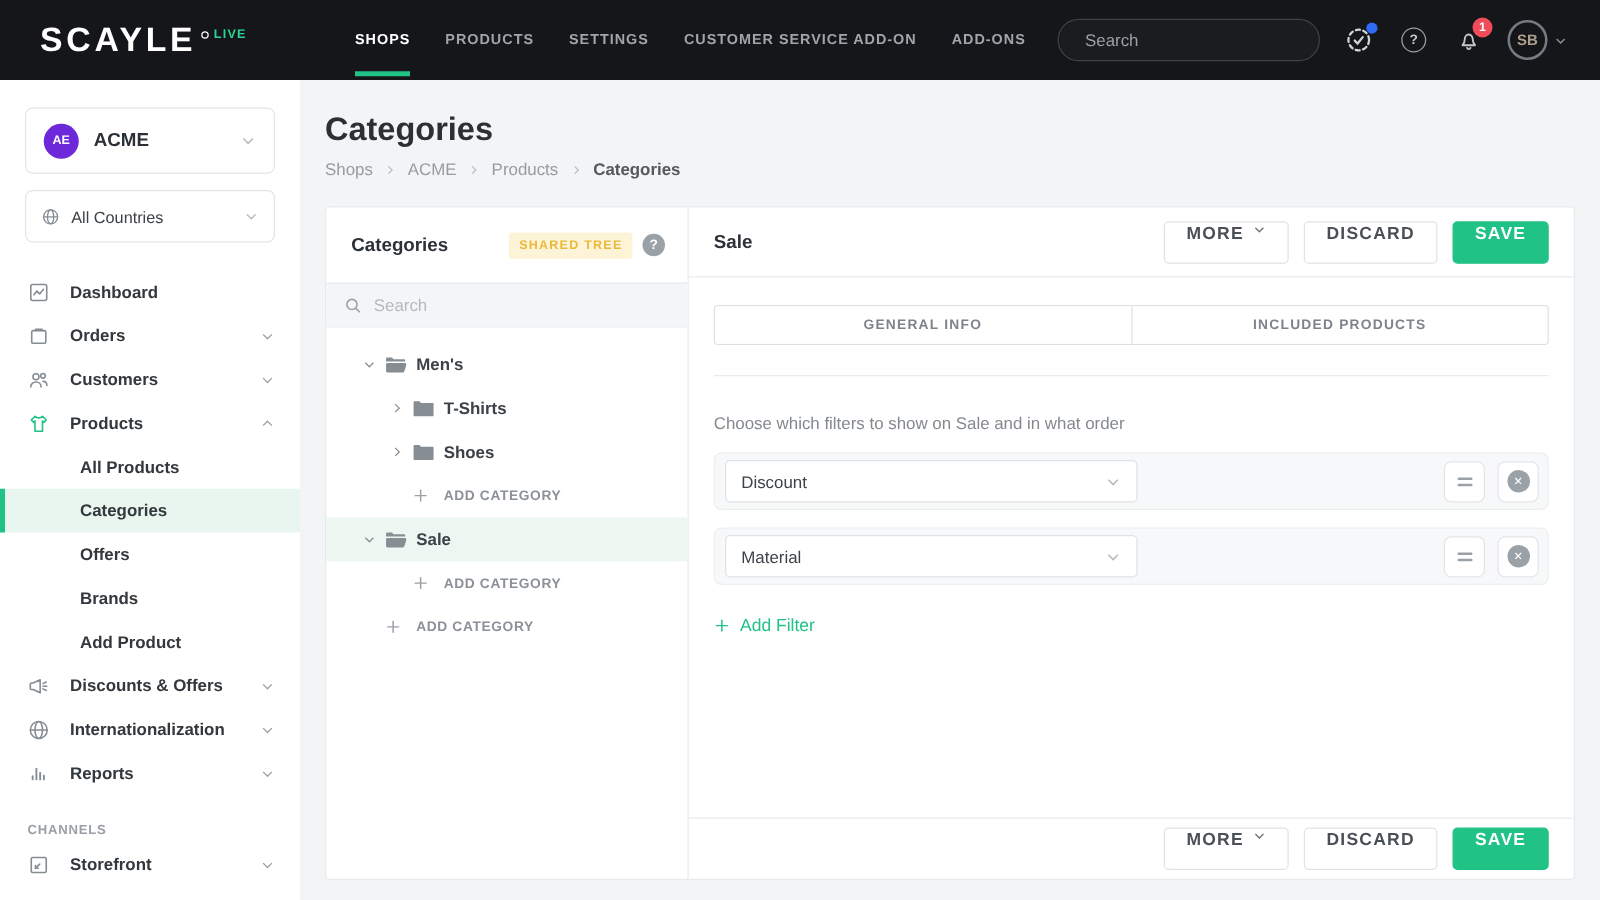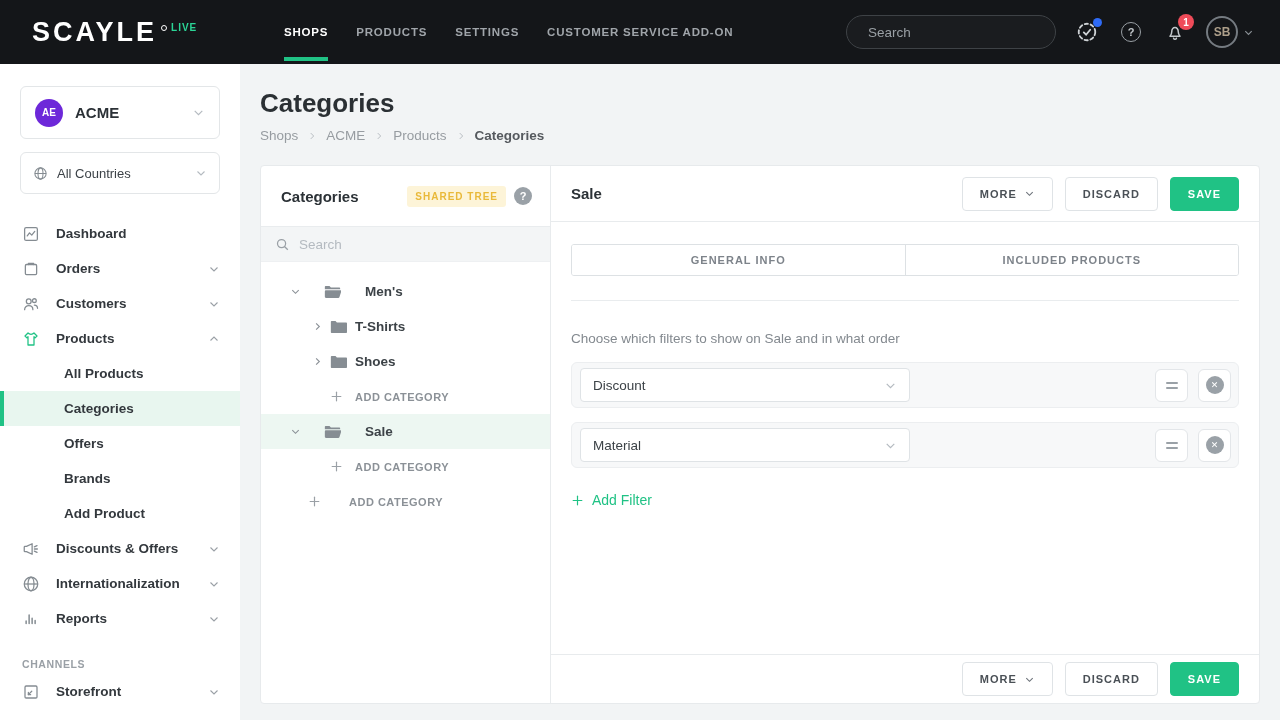--- a/index.html
+++ b/index.html
@@ -65,34 +65,34 @@
   .shared-badge { margin-left:auto; background:#fdf4d8; color:#e9b93a; font-size:10px; font-weight:bold; letter-spacing:1px; padding:5px 8px; border-radius:3px; }
   .help-circle-card { width:18px; height:18px; margin-left:8px; border-radius:50%; background:#9aa1a7; color:#fff; font-size:11px; font-weight:bold; display:flex; align-items:center; justify-content:center; cursor:pointer; }
   .tree-search { height:36px; background:#f3f5f6; border-top:1px solid #e9ecee; border-bottom:1px solid #eef0f2; display:flex; align-items:center; padding:0 14px; gap:9px; }
   .tree-search input { flex:1; background:transparent; border:none; outline:none; font-size:13.5px; color:#3c4247; font-family:inherit; }
   .tree-search input::placeholder { color:#b4bac0; }
   .tree { padding-top:12px; }
   .tree-row { height:35px; display:flex; align-items:center; cursor:pointer; }
   .tree-row .t-chevron { width:16px; display:flex; justify-content:center; }
   .tree-row .t-folder { margin-left:5px; display:flex; }
   .tree-row .t-label { margin-left:8px; font-size:13.5px; font-weight:bold; color:#3c4247; }
-  .lvl0 { padding-left:26px;gap:16px; }
+  .lvl0 { padding-left:26px; }
   .lvl1 { padding-left:48px; }
   .tree-row.selected { background:#edf7f2; }
   .add-cat { height:35px; display:flex; align-items:center; cursor:pointer; }
   .add-cat.lvl0 { padding-left:47px; }
   .add-cat.lvl1 { padding-left:69px; }
   .add-cat .ac-label { margin-left:12px; font-size:11px; font-weight:bold; letter-spacing:.5px; color:#8b9197; }
 
   
   .detail-panel { flex:1; display:flex; flex-direction:column; }
   .detail-header { height:56px; border-bottom:1px solid #e8ebed; display:flex; align-items:center; padding:0 20px; flex-shrink:0; }
   .detail-title { font-size:15px; font-weight:bold; color:#2b3136; }
   .header-actions { margin-left:auto; display:flex; gap:12px; }
-  .btn { height:34px; border-radius:4px; font-size:11px; font-weight:bold; letter-spacing:1px; display:flex; align-items:center; justify-content:center; cursor:pointer; padding:0 17px; font-family:inherit; }
+  .btn { height:34px; border-radius:4px; font-size:14px; font-weight:bold; letter-spacing:1px; display:flex; align-items:flex-start; justify-content:center; cursor:pointer; padding:0 17px; font-family:inherit; }
   .btn-outline { background:#fff; border:1px solid #dfe3e6; color:#4a5056; }
   .btn-outline .b-chevron { margin-left:7px; display:flex; }
   .btn-primary { background:#20c285; border:1px solid #20c285; color:#fff; }
   .detail-content { flex:1; padding:22px 20px 0; }
   .tabs { display:flex; border:1px solid #dde1e4; border-radius:3px; height:32px; overflow:hidden; }
   .tab { flex:1; display:flex; align-items:center; justify-content:center; font-size:11px; font-weight:bold; letter-spacing:1px; color:#7d838a; background:#fff; cursor:pointer; border-left:1px solid #dde1e4; }
   .tab:first-child { border-left:none; }
   .tab.active { background:#20c285; color:#fff; border-left-color:#20c285; }
   .tabs-divider { height:1px; background:#e9ecee; margin-top:24px; }
   .filters-desc { margin-top:30px; font-size:13.5px; color:#83898f; }
@@ -127,20 +127,23 @@
     </div>
     <div class="nav-item">
       <span>PRODUCTS</span>
     </div>
     <div class="nav-item">
       <span>SETTINGS</span>
     </div>
     <div class="nav-item">
       <span>CUSTOMER SERVICE ADD-ON</span>
     </div>
+    <div class="nav-item">
+      <span>ADD-ONS</span>
+    </div>
   </nav>
   <div class="topbar-right">
     <div class="top-search">
       <svg width="15" height="15" viewBox="0 0 24 24" fill="none" stroke="#9aa0a5" stroke-width="2">
           <circle cx="10.5" cy="10.5" r="6.5"></circle>
           <line x1="15.5" y1="15.5" x2="20.5" y2="20.5"></line>
         </svg>
       <input type="text" placeholder="Search" style="">
     </div>
     <div class="top-icon">

